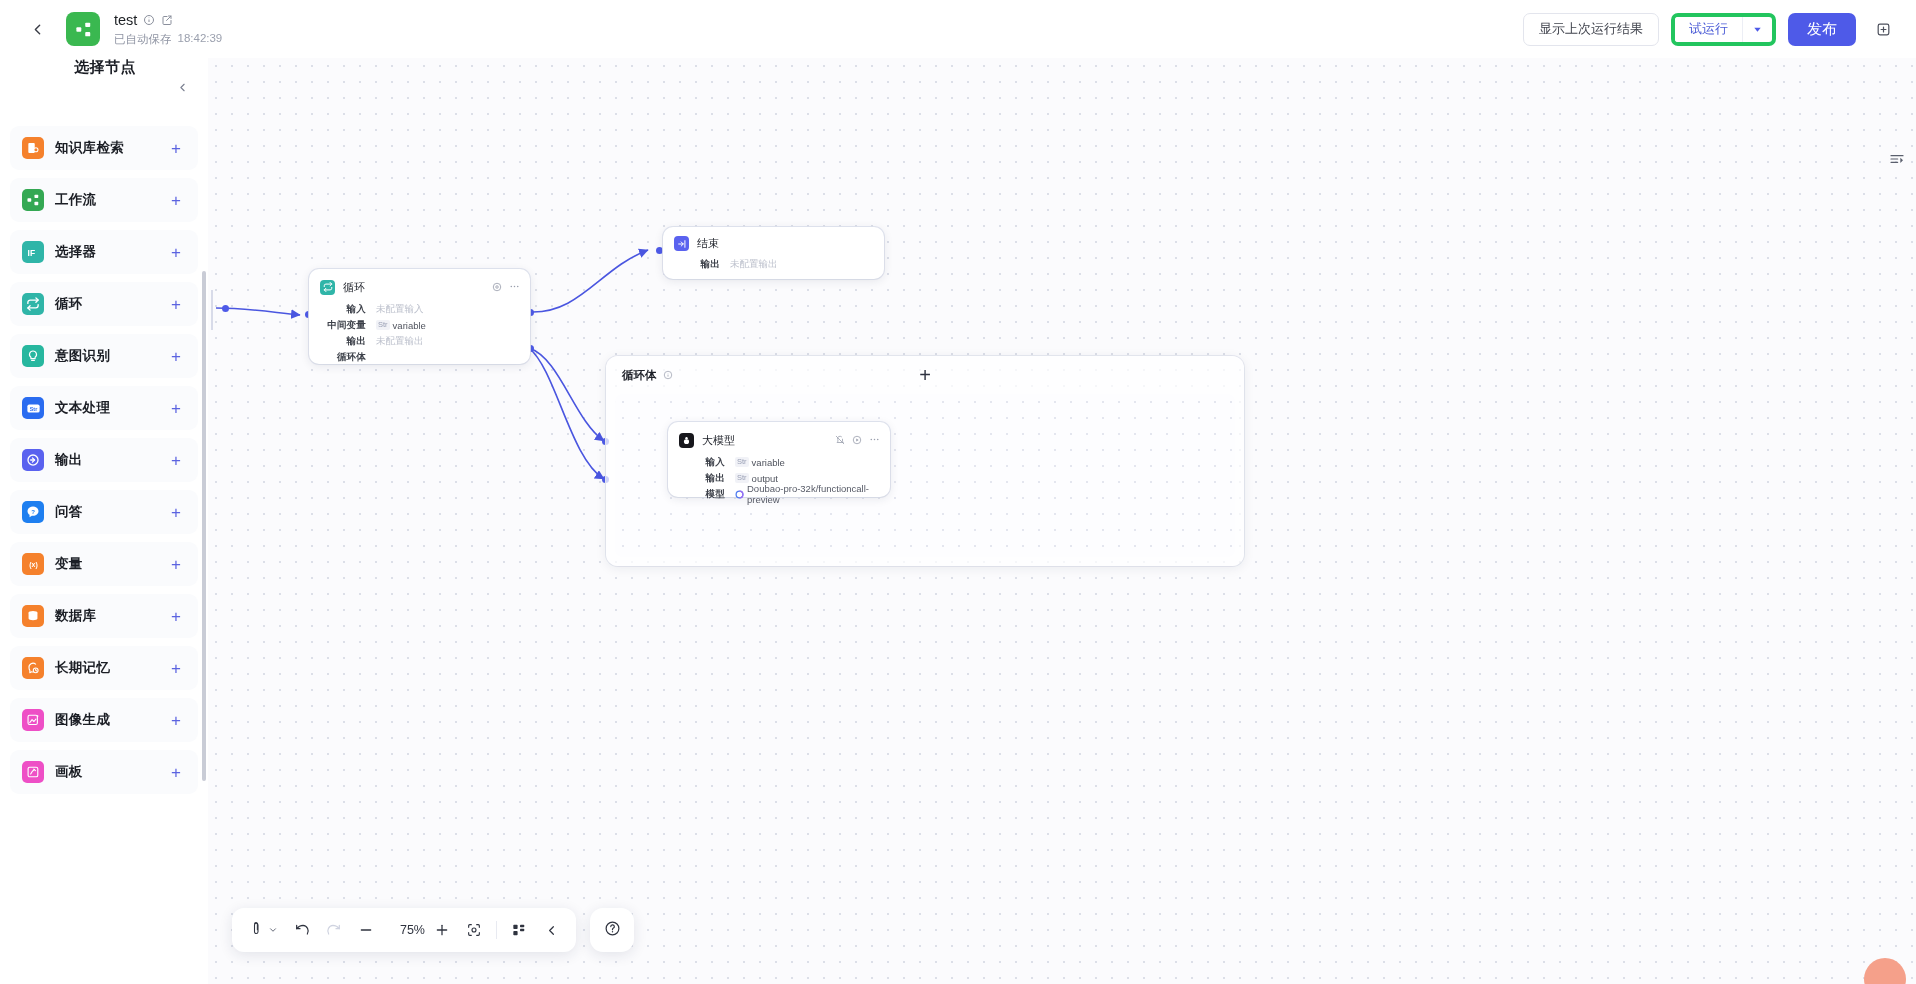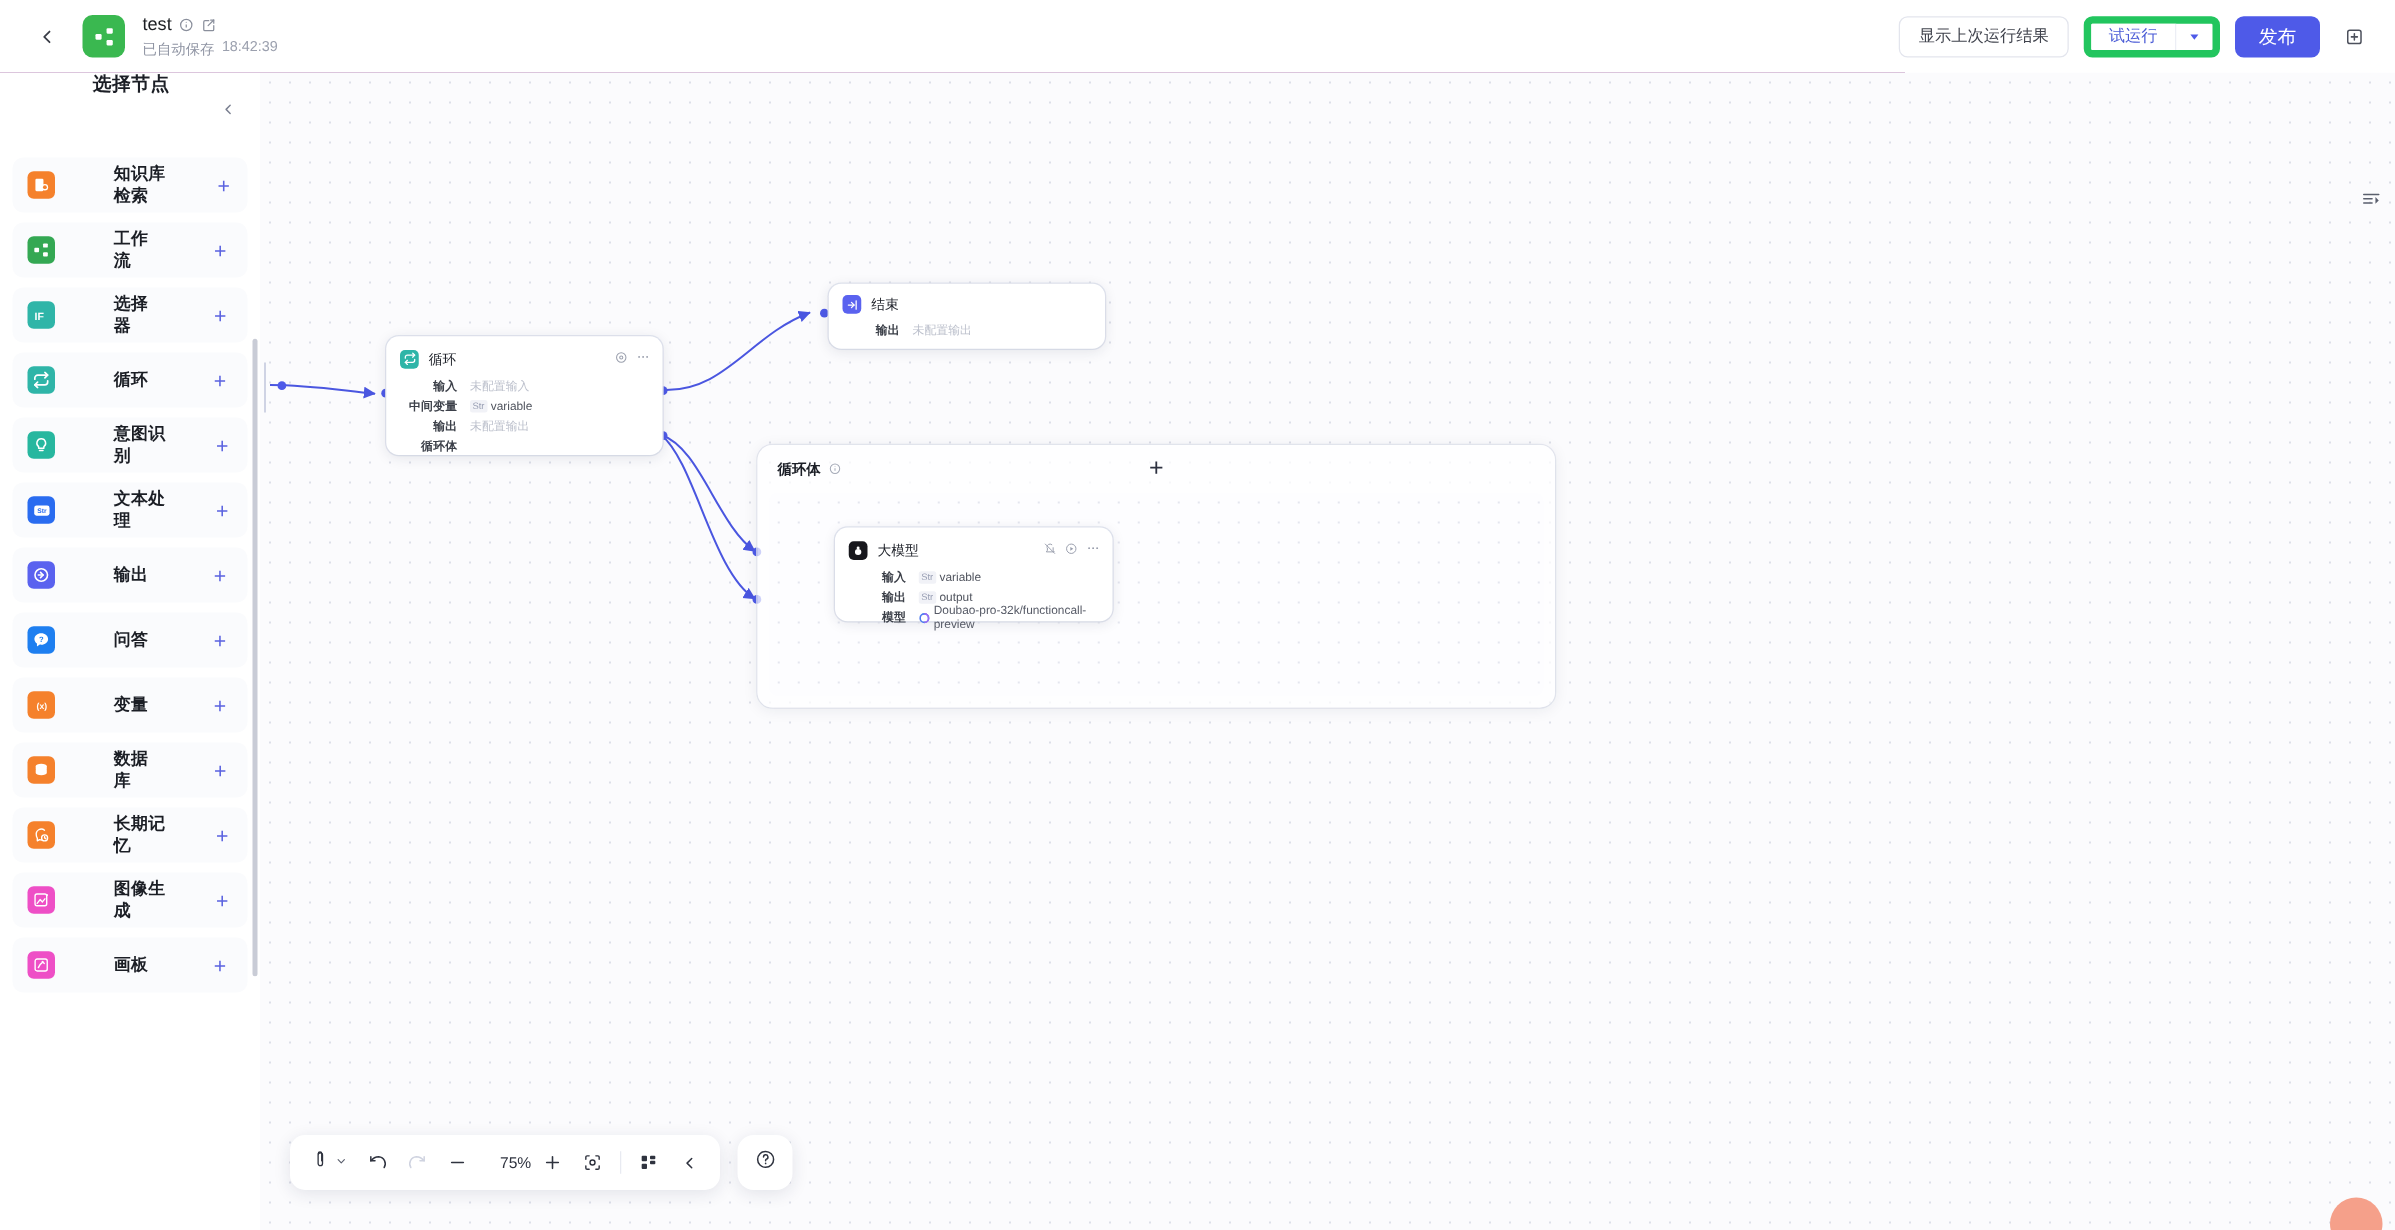--- a/index.html
+++ b/index.html
@@ -33,21 +33,21 @@
   .saved-txt { font-size: 11.5px; color: #8f94a3; }
   .saved-time { font-size: 11.5px; color: #9ba0ae; }
 
   .top-right { margin-left: auto; display: flex; align-items: center; gap: 12px; padding-right: 18px; }
   .btn-ghost {
     height: 33px; padding: 0 15px; border-radius: 7px; border: 1px solid #e3e5ed;
     background: #fff; font-size: 13px; color: #40434d; display: flex;
     align-items: center; cursor: pointer; white-space: nowrap;
   }
   .btn-run-group { display: flex; align-items: center; height: 33px;
-    border: 6px solid #22c55e; border-radius: 7px; overflow: hidden; background: #fff; }
+    border: 4px solid #22c55e; border-radius: 7px; overflow: hidden; background: #fff; }
   .btn-run { height: 31px; padding: 0 14px; font-size: 13px; color: #4a5bd6;
     display: flex; align-items: center; cursor: pointer; background: #fff; border: none; }
   .btn-run-caret { width: 30px; height: 31px; display: flex; align-items: center;
     justify-content: center; cursor: pointer; border-left: 1px solid #eceef5; }
   .btn-publish {
     height: 33px; padding: 0 19px; border-radius: 7px; background: #4e5ae8;
     color: #fff; font-size: 15px; display: flex; align-items: center; cursor: pointer;
     border: none;
   }
   .icon-sq { width: 30px; height: 30px; display: flex; align-items: center;
@@ -62,21 +62,21 @@
   .sb-head h2 { font-size: 15px; color: #1b1e25; font-weight: 700; letter-spacing: .4px; }
   .sb-collapse { margin-left: auto; width: 20px; height: 20px; display: flex;
     align-items: center; justify-content: center; color: #7b8091; cursor: pointer; }
   .sb-scroll {
     position: absolute; top: 46px; left: 0; width: 208px; height: 880px;
     overflow: hidden; padding: 0 10px;
   }
   .sb-list { display: flex; flex-direction: column; gap: 8px; padding-top: 0; }
   .sb-item {
     height: 44px; background: #fafbfd; border-radius: 9px;
-    display: flex; align-items: center; padding: 0 13px 0 12px; cursor: pointer; gap: 36px;
+    display: flex; align-items: center; padding: 0 13px 0 12px; cursor: pointer;
   }
   .sb-ico {
     width: 22px; height: 22px; border-radius: 5px; flex: 0 0 22px;
     display: flex; align-items: center; justify-content: center;
     color: #fff; font-size: 10px; font-weight: 700;
   }
   .sb-label { margin-left: 11px; font-size: 13.5px; color: #1b1e25; font-weight: 700; letter-spacing: .3px; }
   .sb-plus { margin-left: auto; color: #5b63e0; font-size: 17px; line-height: 1;
     width: 18px; text-align: center; cursor: pointer; }
   .sb-track {

